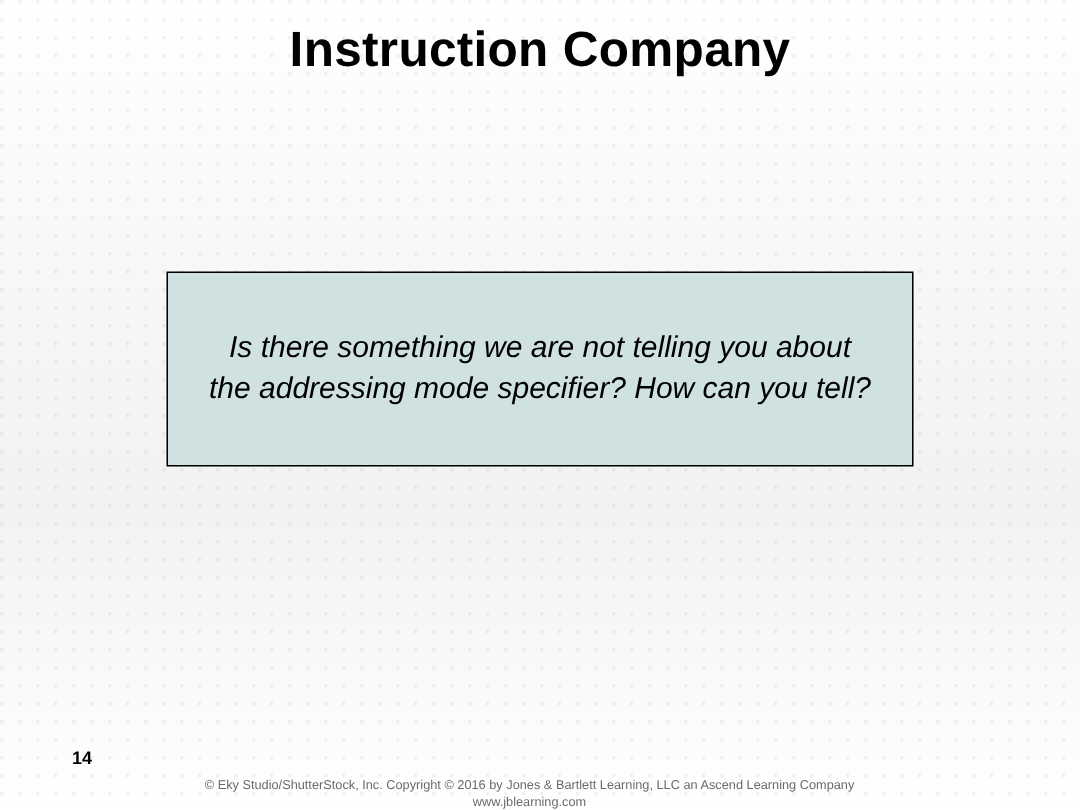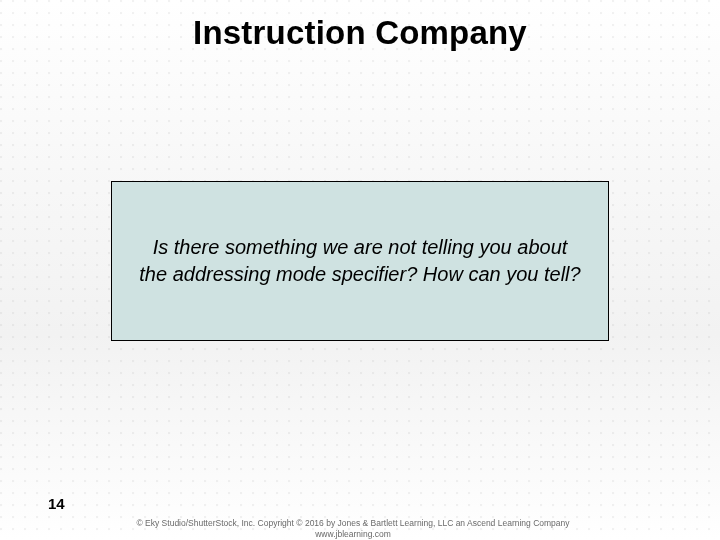--- a/index.html
+++ b/index.html
@@ -25,41 +25,41 @@
     font-size: 33px;
     font-weight: 700;
     color: #000;
     letter-spacing: 0.2px;
   }
   .callout {
     position: absolute;
     top: 181px;
     left: 111px;
     width: 498px;
-    height: 160px;
+    height: 130px;
     background: #cfe2e1;
     border: 1.5px solid #000;
     display: flex;
     align-items: center;
     justify-content: center;
     padding: 10px 26px;
   }
   .callout-text {
     font-style: italic;
     font-size: 20px;
     line-height: 1.35;
     text-align: center;
     color: #000;
     font-weight: 400;
   }
   .page-number {
     position: absolute;
     left: 48px;
     bottom: 28px;
-    font-size: 15px;
+    font-size: 12px;
     font-weight: 700;
     color: #000;
   }
   .footer {
     position: absolute;
     bottom: 0;
     left: 0;
     width: 100%;
     padding: 4px 14px 0 0;
     text-align: center;

